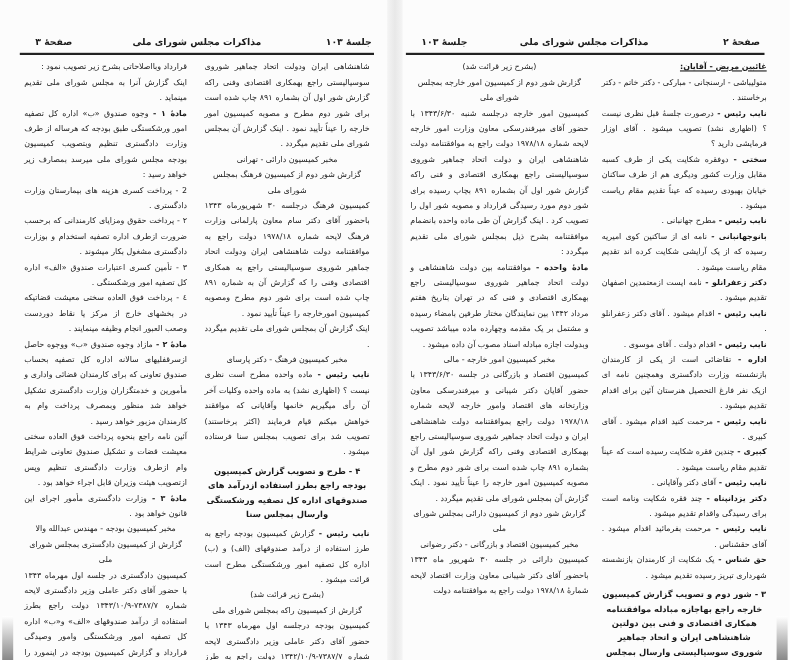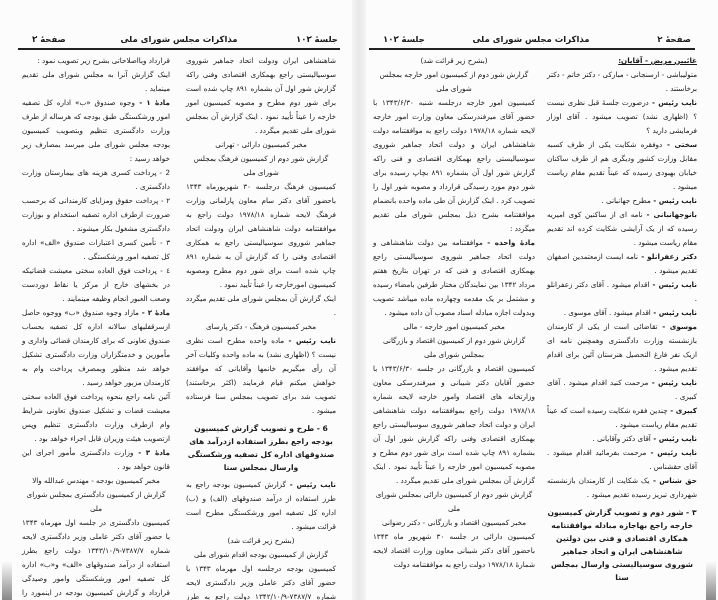--- a/index.html
+++ b/index.html
@@ -50,63 +50,63 @@
         <p><span>کمیسیون دادگستری در جلسه اول مهرماه ۱۳۴۳ با حضور آقای دکتر عاملی وزیر دادگستری لایحه شماره ۷۳۸۷/۷-۱۳۴۳/۱۰/۹ دولت راجع بطرز استفاده از درآمد صندوقهای «الف» و«ب» اداره کل تصفیه امور ورشکستگی وامور وصیدگی قرارداد و گزارش کمیسیون بودجه در اینمورد را عیناً تأیید نمود . اینک گزارش آنرا</span></p>
       </div>
     <div class="col" id="lp-right" style="left:186px; width:150px;">
         <p><span>شاهنشاهی ایران ودولت اتحاد جماهیر شوروی سوسیالیستی راجع بهمکاری اقتصادی وفنی راکه گزارش شور اول آن بشماره ۸۹۱ چاپ شده است برای شور دوم مطرح و مصوبه کمیسیون امور خارجه را عیناً تأیید نمود . اینک گزارش آن بمجلس شورای ملی تقدیم میگردد .</span></p>
         <p class="c">مخبر کمیسیون دارائی - تهرانی</p>
         <p class="c">گزارش شور دوم از کمیسیون فرهنگ بمجلس شورای ملی</p>
         <p><span>کمیسیون فرهنگ درجلسه ۳۰ شهریورماه ۱۳۴۳ باحضور آقای دکتر سام معاون پارلمانی وزارت فرهنگ لایحه شماره ۱۹۷۸/۱۸ دولت راجع به موافقتنامه دولت شاهنشاهی ایران ودولت اتحاد جماهیر شوروی سوسیالیستی راجع به همکاری اقتصادی وفنی را که گزارش آن به شماره ۸۹۱ چاپ شده است برای شور دوم مطرح ومصوبه کمیسیون امورخارجه را عیناً تأیید نمود .</span></p>
         <p><span>اینک گزارش آن بمجلس شورای ملی تقدیم میگردد .</span></p>
         <p class="c">مخبر کمیسیون فرهنگ - دکتر پارسای</p>
         <p><span class="b">نایب رئیس - </span><span>ماده واحده مطرح است نظری نیست ؟ (اظهاری نشد) به ماده واحده وکلیات آخر آن رأی میگیریم خانمها وآقایانی که موافقند خواهش میکنم قیام فرمایند (اکثر برخاستند) تصویب شد برای تصویب بمجلس سنا فرستاده میشود .</span></p>
-        <p class="title">6 - طرح و تصویب گزارش کمیسیون بودجه راجع بطرز استفاده ازدرآمد های صندوقهای اداره کل تصفیه ورشکستگی وارسال بمجلس سنا</p>
+        <p class="title">۴ - طرح و تصویب گزارش کمیسیون بودجه راجع بطرز استفاده ازدرآمد های صندوقهای اداره کل تصفیه ورشکستگی وارسال بمجلس سنا</p>
         <p><span class="b">نایب رئیس - </span><span>گزارش کمیسیون بودجه راجع به طرز استفاده از درآمد صندوقهای (الف) و (ب) اداره کل تصفیه امور ورشکستگی مطرح است قرائت میشود .</span></p>
         <p class="c">(بشرح زیر قرائت شد)</p>
-        <p class="c">گزارش از کمیسیون بودجه اقدام شورای ملی</p>
+        <p class="c">گزارش از کمیسیون راکه بمجلس شورای ملی</p>
         <p><span>کمیسیون بودجه درجلسه اول مهرماه ۱۳۴۳ با حضور آقای دکتر عاملی وزیر دادگستری لایحه شماره ۷۳۸۷/۷-۱۳۴۲/۱۰/۹ دولت راجع به طرز استفاده از درآمد صندوق های «الف» و «ب» اداره کل تصفیه امور ورشکستگی که بشماره ۵۴۹ چاپ شده وطبق ماده واحده مصوب ۲۰ آذر ماه ۱۳۴۲ تقدیم گردیده موردرسیدگی</span></p>
       </div>
   </div>
 
   <div class="gutter"></div>
 
   <div class="page right">
     <div class="header" style="left:12px; width:320px;">
       <span class="h-r">صفحهٔ ۲</span>
       <span class="h-c">مذاکرات مجلس شورای ملی</span>
       <span class="h-l">جلسهٔ ۱۰۳</span>
     </div>
     <div class="rule" style="left:10px; width:326px;"></div>
     <div class="col" id="rp-left" style="left:14px; width:162px;">
         <p class="c">(بشرح زیر قرائت شد)</p>
         <p class="c">گزارش شور دوم از کمیسیون امور خارجه بمجلس شورای ملی</p>
         <p><span>کمیسیون امور خارجه درجلسه شنبه ۱۳۴۳/۶/۳۰ با حضور آقای میرفندرسکی معاون وزارت امور خارجه لایحه شماره ۱۹۷۸/۱۸ دولت راجع به موافقتنامه دولت شاهنشاهی ایران و دولت اتحاد جماهیر شوروی سوسیالیستی راجع بهمکاری اقتصادی و فنی راکه گزارش شور اول آن بشماره ۸۹۱ بچاپ رسیده برای شور دوم مورد رسیدگی قرارداد و مصوبه شور اول را تصویب کرد . اینک گزارش آن طی ماده واحده بانضمام موافقتنامه بشرح ذیل بمجلس شورای ملی تقدیم میگردد :</span></p>
         <p><span class="b">مادهٔ واحده - </span><span>موافقتنامه بین دولت شاهنشاهی و دولت اتحاد جماهیر شوروی سوسیالیستی راجع بهمکاری اقتصادی و فنی که در تهران بتاریخ هفتم مرداد ۱۳۴۲ بین نمایندگان مختار طرفین بامضاء رسیده و مشتمل بر یک مقدمه وچهارده ماده میباشد تصویب وبدولت اجازه مبادله اسناد مصوب آن داده میشود .</span></p>
         <p class="c">مخبر کمیسیون امور خارجه - مالی</p>
-        <p class="c">گزارش شور دوم از کمیسیون اقتصاد و بازرگانی بمجلس شورای ملی</p>
         <p><span>کمیسیون اقتصاد و بازرگانی در جلسه ۱۳۴۳/۶/۳۰ با حضور آقایان دکتر شیبانی و میرفندرسکی معاون وزارتخانه های اقتصاد وامور خارجه لایحه شماره ۱۹۷۸/۱۸ دولت راجع بموافقتنامه دولت شاهنشاهی ایران و دولت اتحاد جماهیر شوروی سوسیالیستی راجع بهمکاری اقتصادی وفنی راکه گزارش شور اول آن بشماره ۸۹۱ چاپ شده است برای شور دوم مطرح و مصوبه کمیسیون امور خارجه را عیناً تأیید نمود . اینک گزارش آن بمجلس شورای ملی تقدیم میگردد .</span></p>
         <p class="c">گزارش شور دوم از کمیسیون دارائی بمجلس شورای ملی</p>
         <p class="c">مخبر کمیسیون اقتصاد و بازرگانی - دکتر رضوانی</p>
         <p><span>کمیسیون دارائی در جلسه ۳۰ شهریور ماه ۱۳۴۳ باحضور آقای دکتر شیبانی معاون وزارت اقتصاد لایحه شمارهٔ ۱۹۷۸/۱۸ دولت راجع به موافقتنامه دولت</span></p>
       </div>
     <div class="col" id="rp-right" style="left:188px; width:150px;">
         <p class="u">غائبین مریض - آقایان:</p>
         <p><span>متولیباشی - ارسنجانی - مبارکی - دکتر خاتم - دکتر برخاستند .</span></p>
         <p><span class="b">نایب رئیس - </span><span>درصورت جلسهٔ قبل نظری نیست ؟ (اظهاری نشد) تصویب میشود . آقای اوزار فرمایشی دارید ؟</span></p>
         <p><span class="b">سختی - </span><span>دوفقره شکایت یکی از طرف کسبه مقابل وزارت کشور ودیگری هم از طرف ساکنان خیابان بهبودی رسیده که عیناً تقدیم مقام ریاست میشود .</span></p>
         <p><span class="b">نایب رئیس - </span><span>مطرح جهانبانی .</span></p>
         <p><span class="b">بانوجهانبانی - </span><span>نامه ای از ساکنین کوی امیریه رسیده که از یک آرایشی شکایت کرده اند تقدیم مقام ریاست میشود .</span></p>
         <p><span class="b">دکتر زعفرانلو - </span><span>نامه ایست ازمعتمدین اصفهان تقدیم میشود .</span></p>
         <p><span class="b">نایب رئیس - </span><span>اقدام میشود . آقای دکتر زعفرانلو .</span></p>
-        <p><span class="b">نایب رئیس - </span><span>اقدام میشود . آقای موسوی .</span></p>
-        <p><span class="b">موسوی - </span><span>تقاضائی است از یکی از کارمندان بازنشسته وزارت دادگستری وهمچنین نامه ای ازیک نفر فارغ التحصیل هنرستان آئین برای اقدام تقدیم میشود .</span></p>
+        <p><span class="b">نایب رئیس - </span><span>اقدام دولت . آقای موسوی .</span></p>
+        <p><span class="b">اداره - </span><span>تقاضائی است از یکی از کارمندان بازنشسته وزارت دادگستری وهمچنین نامه ای ازیک نفر فارغ التحصیل هنرستان آئین برای اقدام تقدیم میشود .</span></p>
         <p><span class="b">نایب رئیس - </span><span>مرحمت کنید اقدام میشود . آقای کبیری .</span></p>
         <p><span class="b">کبیری - </span><span>چندین فقره شکایت رسیده است که عیناً تقدیم مقام ریاست میشود .</span></p>
         <p><span class="b">نایب رئیس - </span><span>آقای دکتر وآقایانی .</span></p>
+        <p><span class="b">دکتر یزدانپناه - </span><span>چند فقره شکایت ونامه است برای رسیدگی واقدام تقدیم میشود .</span></p>
         <p><span class="b">نایب رئیس - </span><span>مرحمت بفرمائید اقدام میشود . آقای حقشناس .</span></p>
         <p><span class="b">حق شناس - </span><span>یک شکایت از کارمندان بازنشسته شهرداری تبریز رسیده تقدیم میشود .</span></p>
         <p class="title">۳ - شور دوم و تصویب گزارش کمیسیون خارجه راجع بهاجازه مبادله موافقتنامه همکاری اقتصادی و فنی بین دولتین شاهنشاهی ایران و اتحاد جماهیر شوروی سوسیالیستی وارسال بمجلس سنا</p>
       </div>
   </div>
 
   <div class="scan-edge" style="left:2px;"></div>
   <div class="scan-edge" style="left:706px;"></div>
 </div>
 

